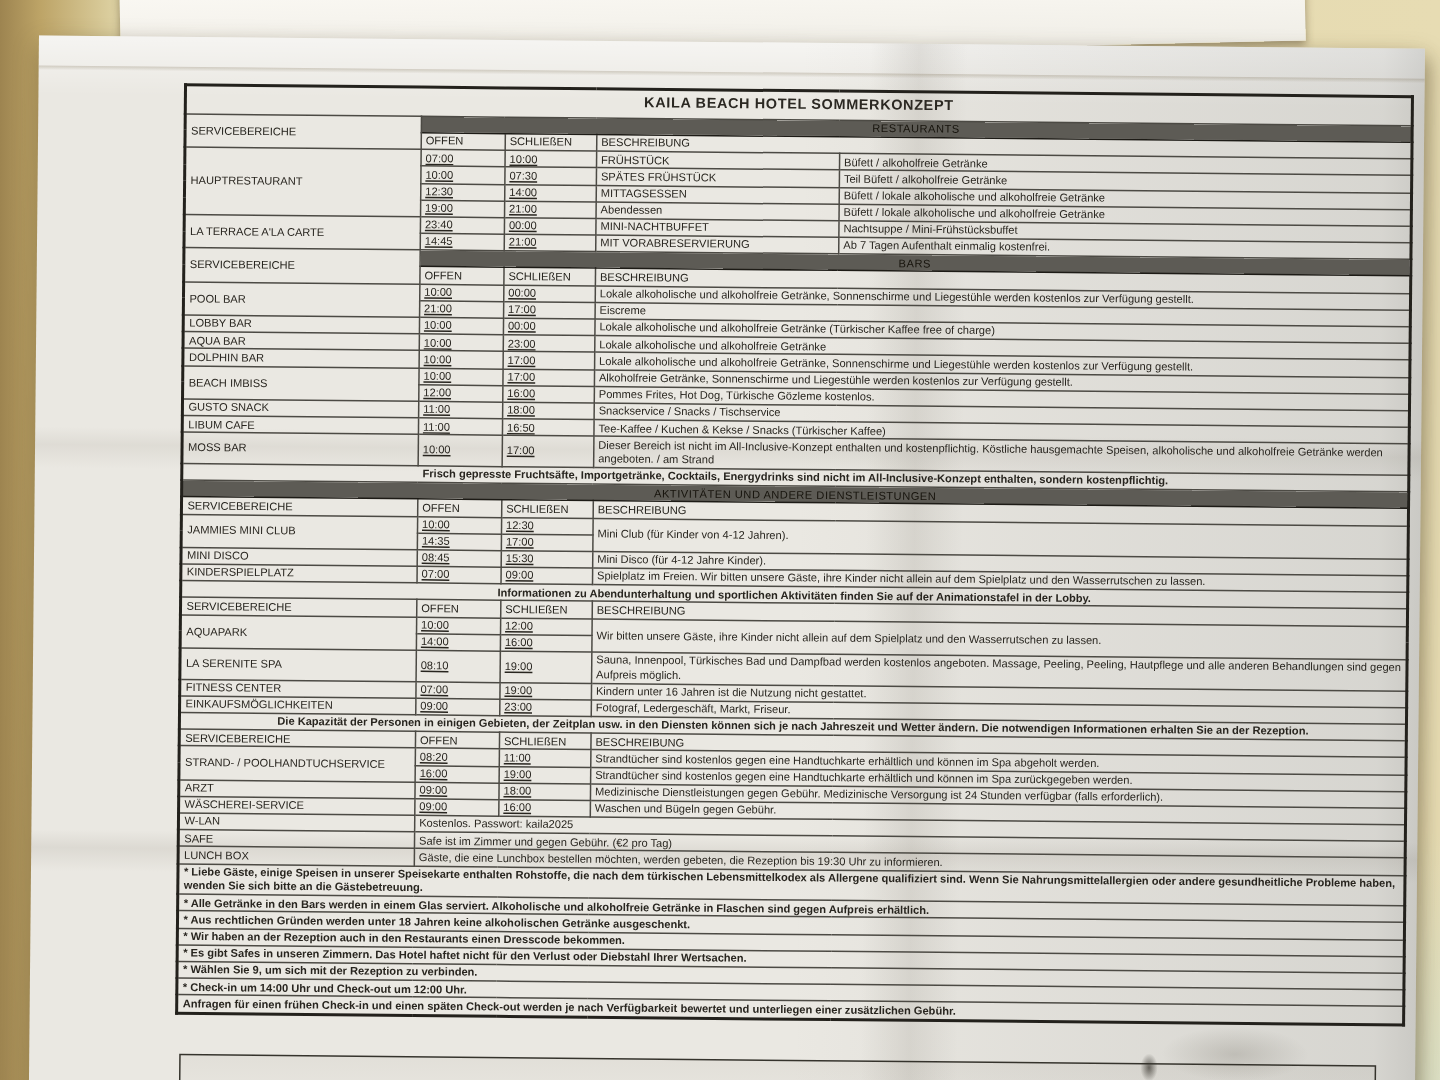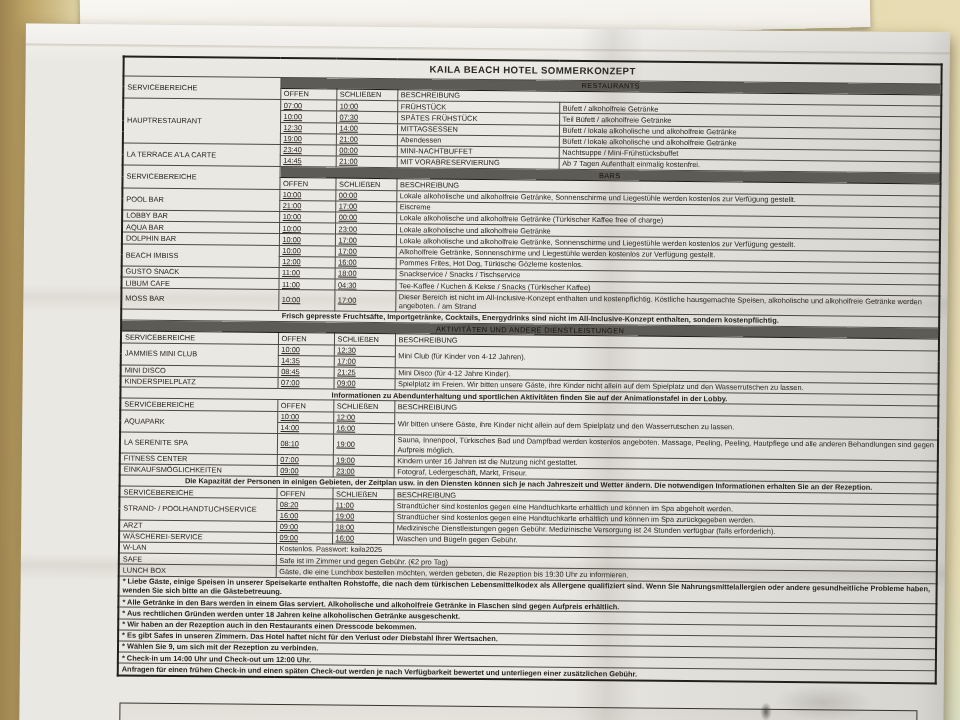--- a/index.html
+++ b/index.html
@@ -187,21 +187,21 @@
           </tr>
           <tr>
             <td class="area">GUSTO SNACK</td>
             <td class="time">11:00</td>
             <td class="time">18:00</td>
             <td colspan="2">Snackservice / Snacks /   Tischservice</td>
           </tr>
           <tr>
             <td class="area">LIBUM CAFE</td>
             <td class="time">11:00</td>
-            <td class="time">04:30</td>
+            <td class="time">16:50</td>
             <td colspan="2">Tee-Kaffee / Kuchen &amp; Kekse / Snacks (Türkischer Kaffee)</td>
           </tr>
           <tr>
             <td class="area">MOSS BAR</td>
             <td class="time">10:00</td>
             <td class="time">17:00</td>
             <td colspan="2">Dieser Bereich ist nicht im All-Inclusive-Konzept enthalten und kostenpflichtig. Köstliche hausgemachte Speisen, alkoholische und alkoholfreie Getränke werden angeboten. / am Strand</td>
           </tr>
           <tr class="note-row">
             <td colspan="5">Frisch gepresste Fruchtsäfte, Importgetränke, Cocktails, Energydrinks sind nicht im All-Inclusive-Konzept enthalten, sondern kostenpflichtig.</td>
@@ -221,21 +221,21 @@
             <td class="time">12:30</td>
             <td colspan="2" rowspan="2">Mini Club (für Kinder von 4-12 Jahren).</td>
           </tr>
           <tr>
             <td class="time">14:35</td>
             <td class="time">17:00</td>
           </tr>
           <tr>
             <td class="area">MINI DISCO</td>
             <td class="time">08:45</td>
-            <td class="time">21:25</td>
+            <td class="time">15:30</td>
             <td colspan="2">Mini Disco (für 4-12 Jahre Kinder).</td>
           </tr>
           <tr>
             <td class="area">KINDERSPIELPLATZ</td>
             <td class="time">07:00</td>
             <td class="time">09:00</td>
             <td colspan="2">Spielplatz im Freien. Wir bitten unsere Gäste, ihre Kinder nicht allein auf dem Spielplatz und den Wasserrutschen zu lassen.</td>
           </tr>
           <tr class="note-row">
             <td colspan="5">Informationen zu Abendunterhaltung und sportlichen Aktivitäten finden Sie auf der Animationstafel in der Lobby.</td>

